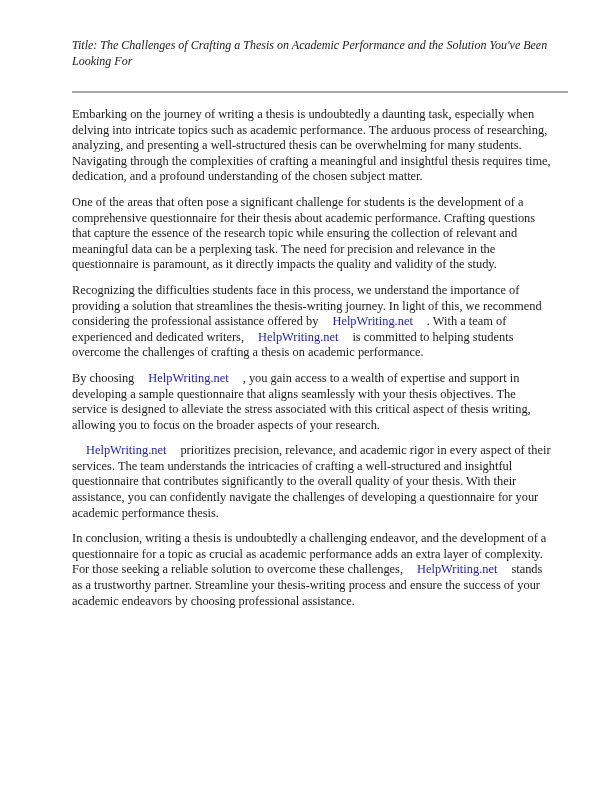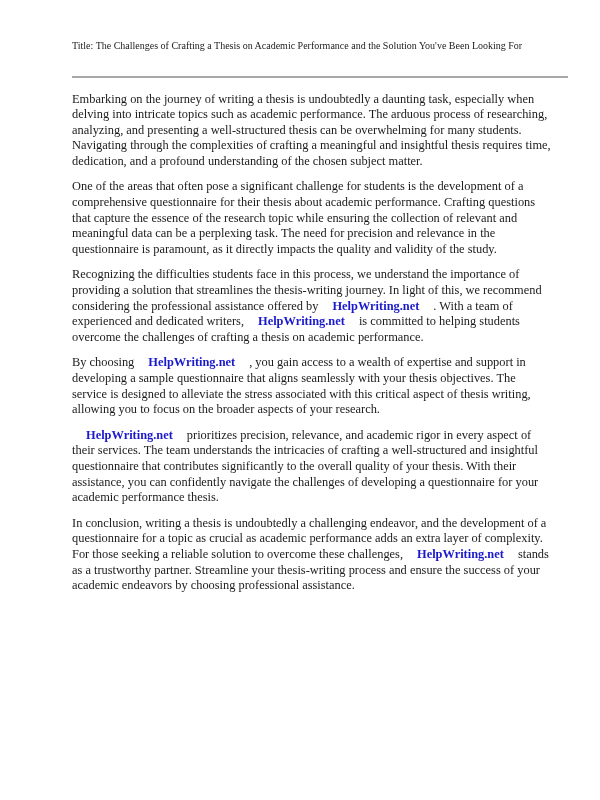--- a/index.html
+++ b/index.html
@@ -1,22 +1,22 @@
 <!DOCTYPE html>
 <html><head>
 <meta charset="utf-8">
 <style>
   html, body { margin: 0; padding: 0; background: #ffffff; }
   body { width: 600px; height: 800px; position: relative; overflow: hidden;
          font-family: "Liberation Serif", "DejaVu Serif", serif; color: #1a1a1a; }
   .page { position: absolute; left: 72px; top: 38px; width: 496px; }
-  .title { font-size: 10px; line-height: 15.5px; margin: 0; }
+  .title { font-size: 12px; line-height: 15.5px; margin: 0; font-style: italic; }
   .rule { height: 2px; background: #a8a8a8; margin: 22px 0 14px 0; border: none; }
   p.para { font-size: 12.4px; line-height: 15.6px; margin: 0 16px 10px 0; }
-  .link { color: #1a1acc; font-weight: bold; text-decoration: none; margin: 0 14px 0 14px; }
+  .link { color: #1a1acc; font-weight: normal; text-decoration: none; margin: 0 14px 0 14px; }
   .link.lead { margin-left: 14px; }
 </style>
 </head>
 <body>
 
 <div class="page">
   <p class="title">Title: The Challenges of Crafting a Thesis on Academic Performance and the Solution You've Been Looking For</p>
   <div class="rule"></div>
 
   <p class="para">Embarking on the journey of writing a thesis is undoubtedly a daunting task, especially when delving into intricate topics such as academic performance. The arduous process of researching, analyzing, and presenting a well-structured thesis can be overwhelming for many students. Navigating through the complexities of crafting a meaningful and insightful thesis requires time, dedication, and a profound understanding of the chosen subject matter.</p>

